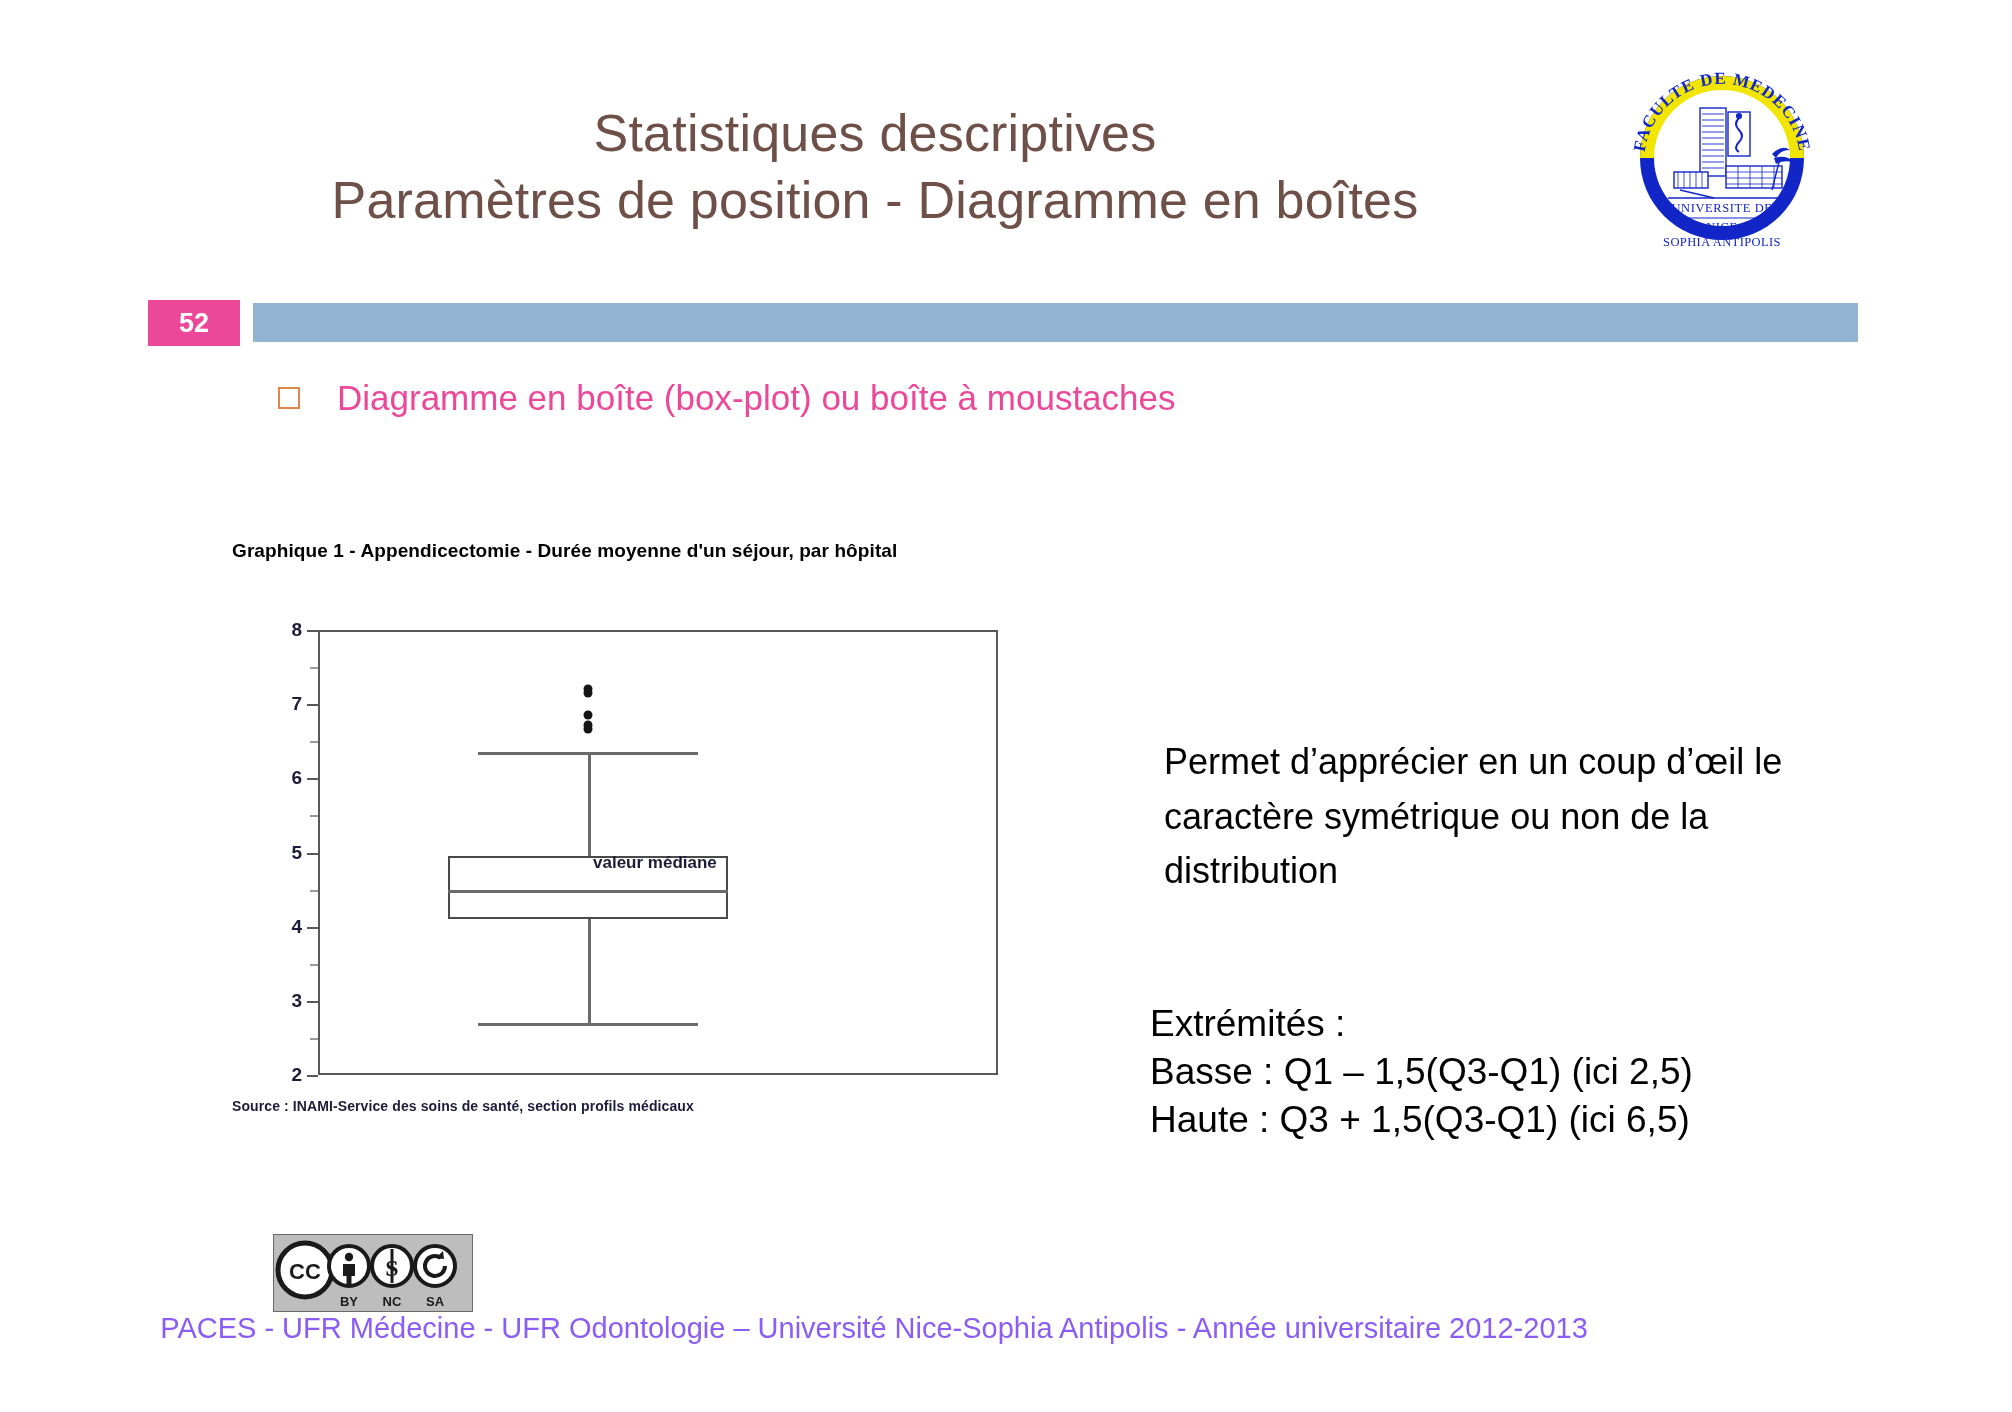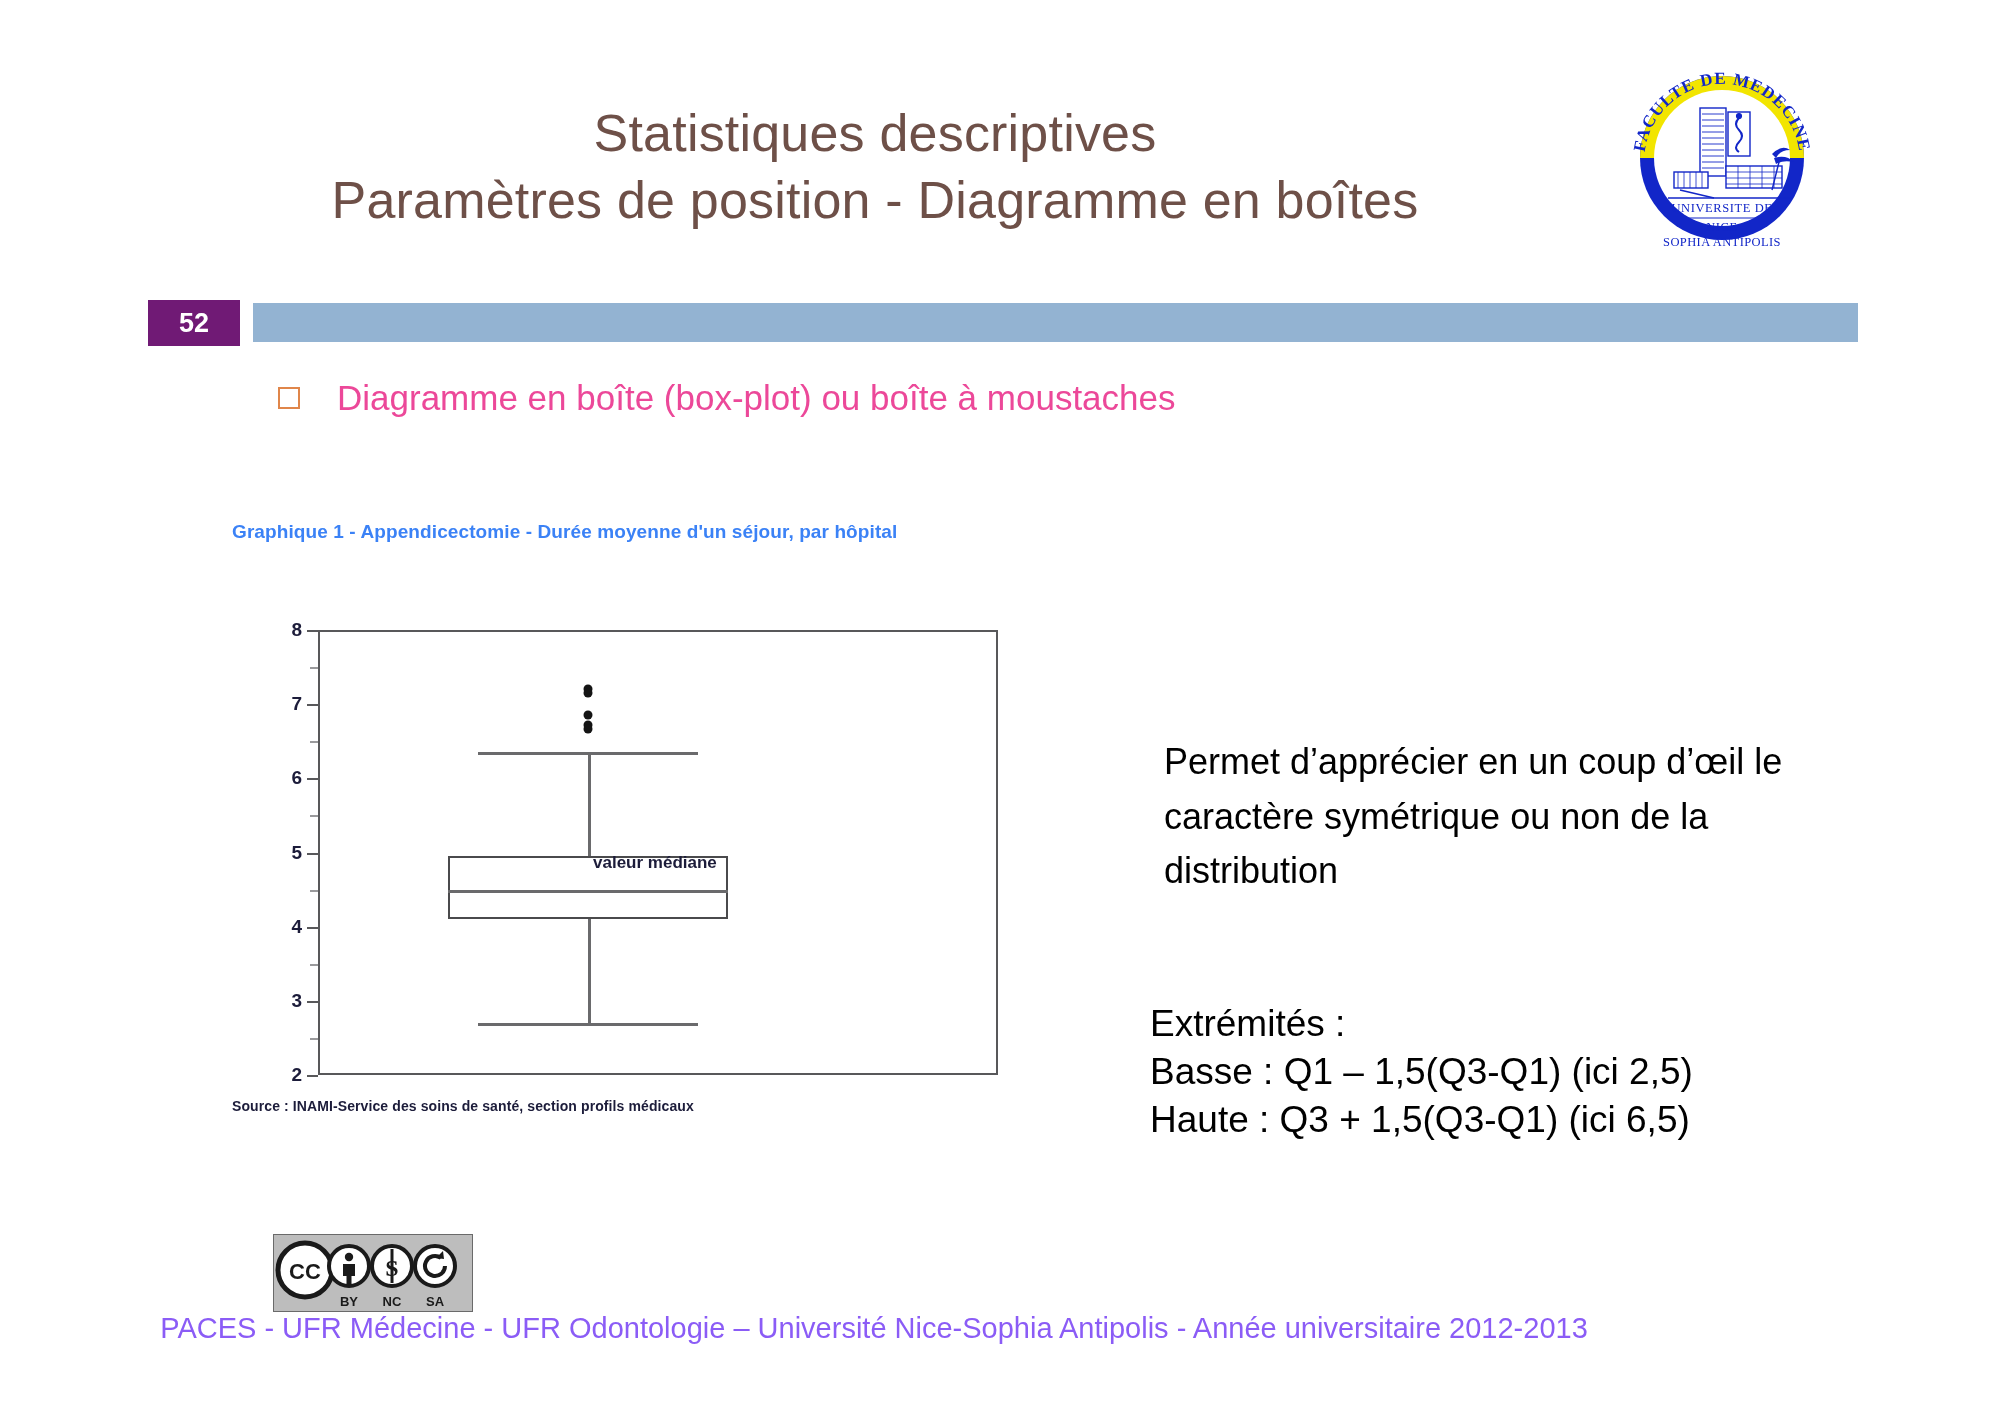--- a/index.html
+++ b/index.html
@@ -43,21 +43,21 @@
     height: 200px;
   }
 
   
   .pagenum {
     position: absolute;
     left: 148px;
     top: 300px;
     width: 92px;
     height: 46px;
-    background: #701a75;
+    background: #ec4899;
     color: #ffffff;
     font-weight: bold;
     font-size: 27px;
     display: flex;
     align-items: center;
     justify-content: center;
   }
   .band {
     position: absolute;
     left: 253px;
@@ -86,24 +86,24 @@
   .bullet-text {
     font-size: 35px;
     color: #ec4899;
     white-space: nowrap;
   }
 
   
   .fig-title {
     position: absolute;
     left: 232px;
-    top: 521px;
+    top: 540px;
     font-size: 19px;
     font-weight: bold;
-    color: #3b82f6;
+    color: #000000;
     letter-spacing: 0.1px;
     white-space: nowrap;
   }
   .fig-source {
     position: absolute;
     left: 232px;
     top: 1098px;
     font-size: 14px;
     font-weight: bold;
     color: #1c1c3a;

